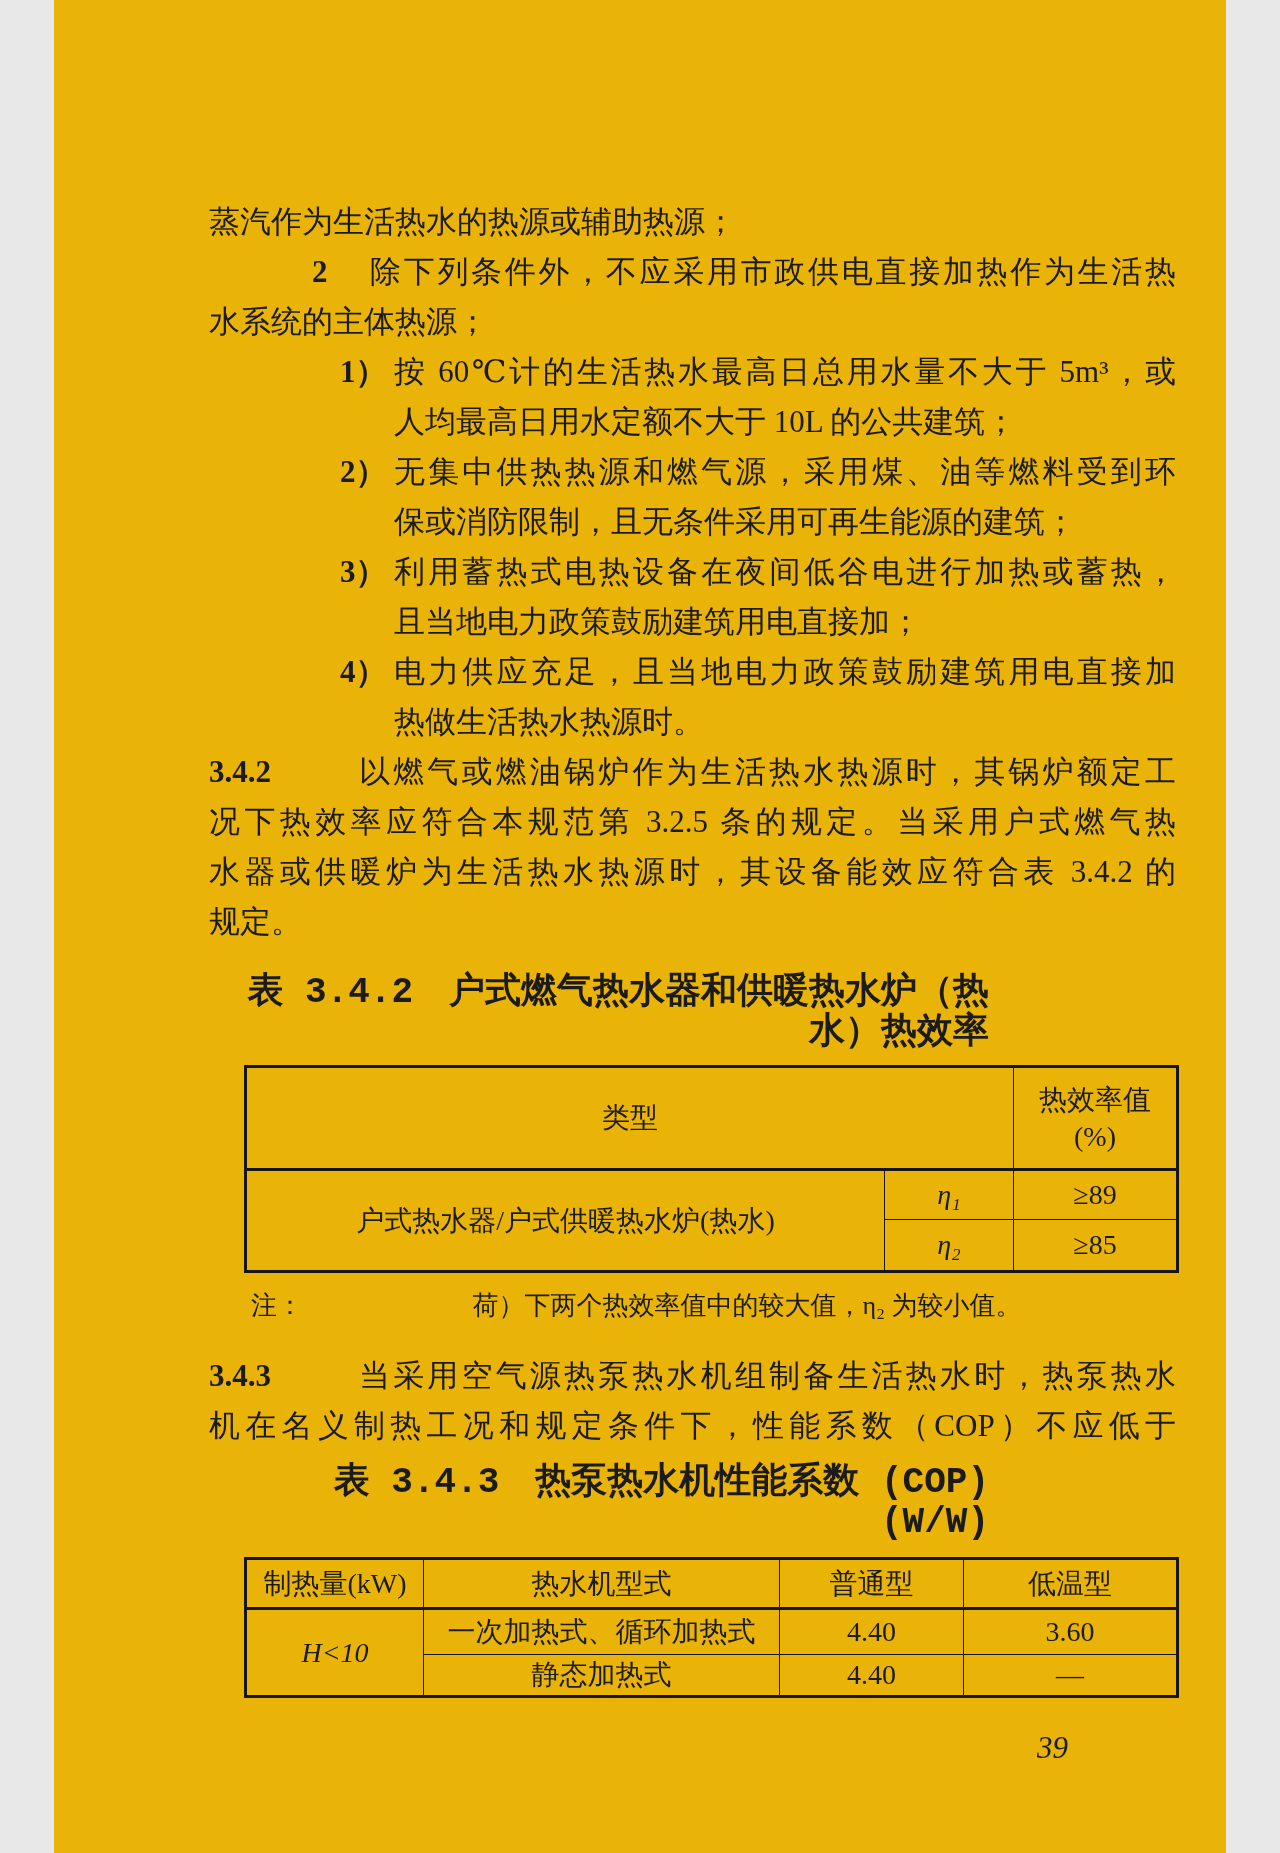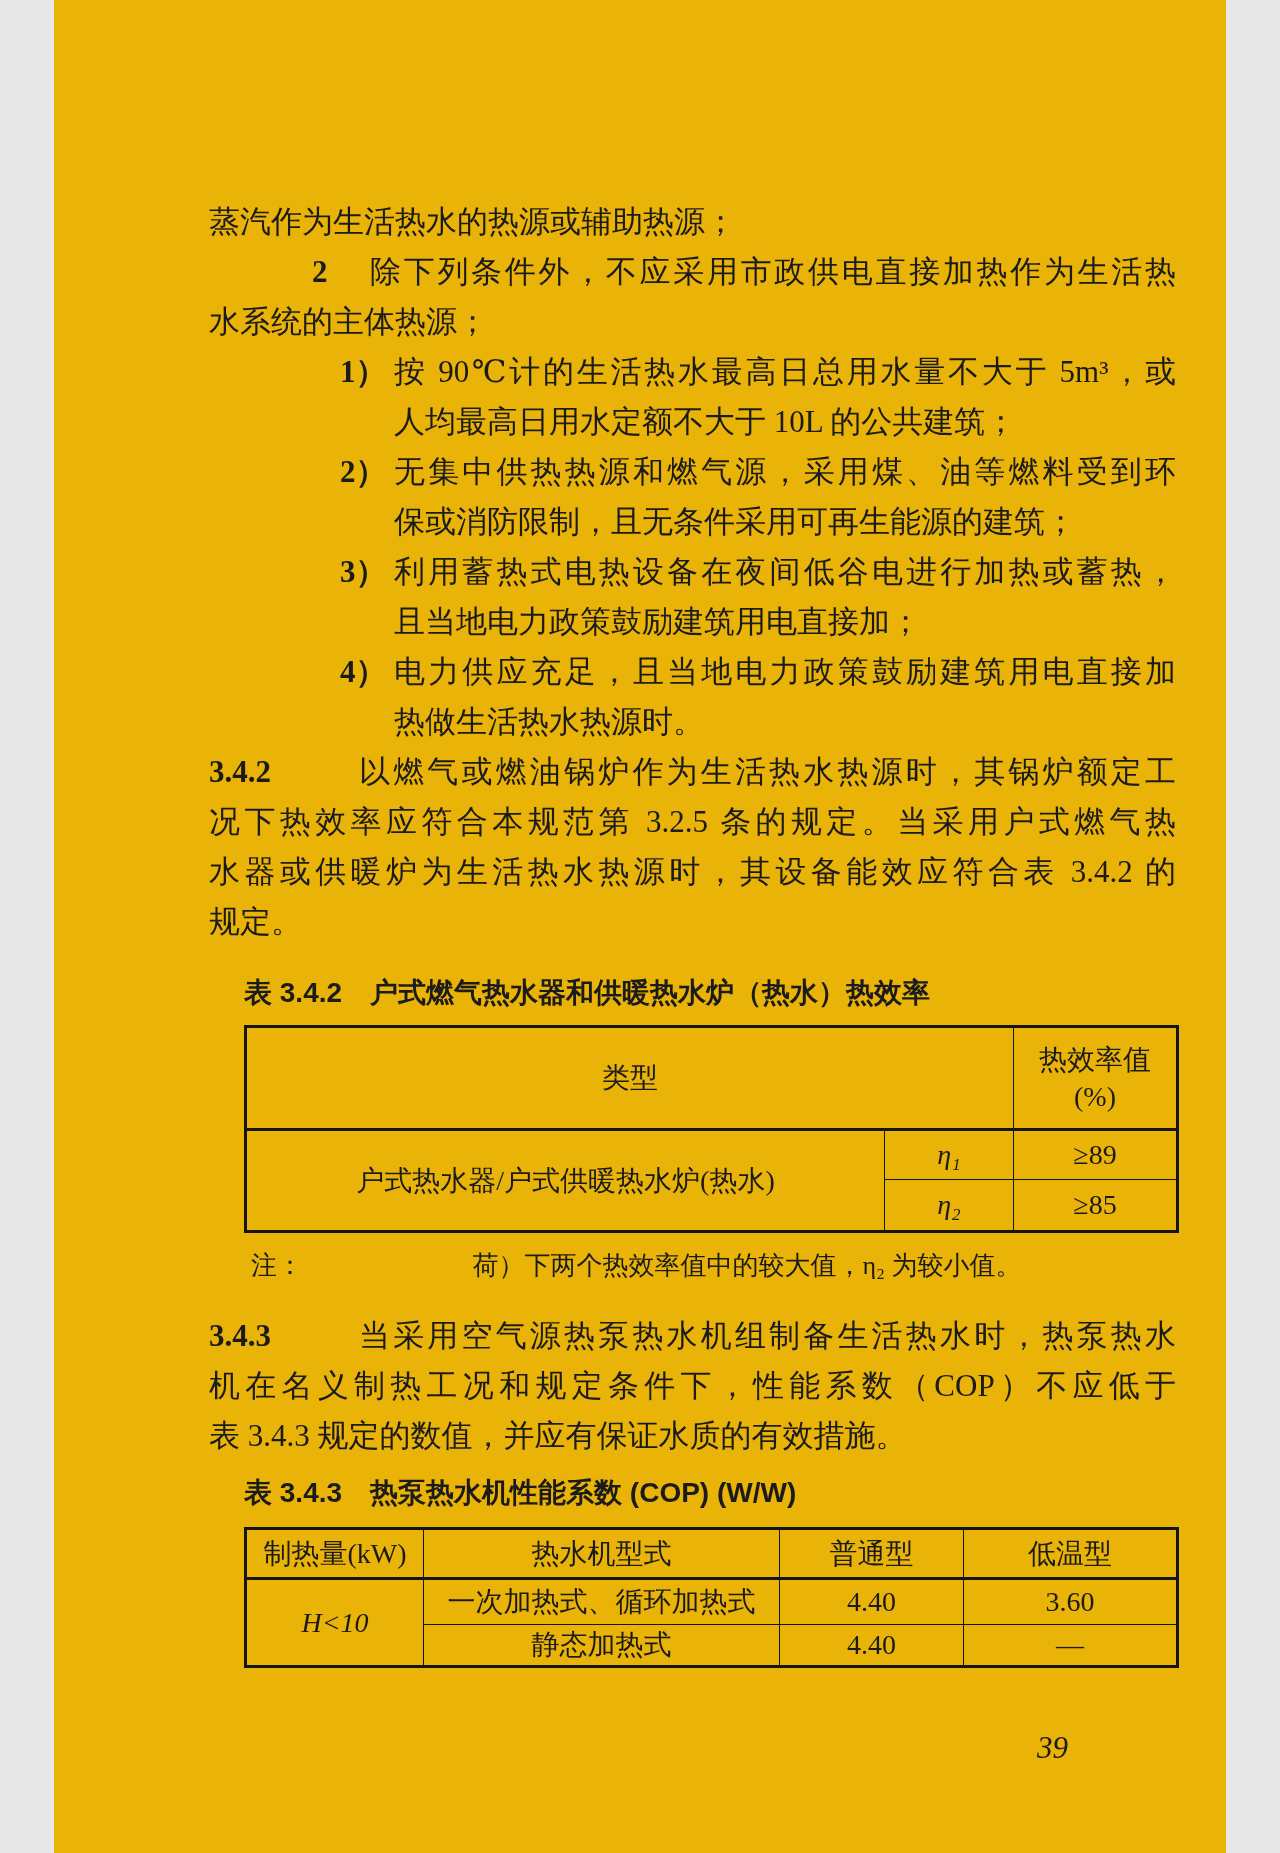--- a/index.html
+++ b/index.html
@@ -28,24 +28,24 @@
   
   .ind-li { padding-left:185px; }
   .ind-li .bn { left:131px; }
   
   .ind-cl { padding-left:150px; }
   .ind-cl .bn { left:0; }
   .bn { position:absolute; top:0; font-weight:bold; }
   
   .caption {
     margin-left:35px; width:745px;
-    text-align:left;
-    font-family:Liberation Sans, sans-serif;
+    text-align:right;
+    font-family:Liberation Mono, monospace;
     font-weight:bold;
-    font-size:28px; line-height:40px;
+    font-size:36px; line-height:40px;
   }
   .cap1 { margin-top:26px; }
   .cap2 { margin-top:12px; }
   .tbl {
     border-collapse:collapse;
     table-layout:fixed;
     margin-left:35px;
     border:3px solid #151515;
   }
   .tbl td {
@@ -92,21 +92,21 @@
       <div class="line">蒸汽作为生活热水的热源或辅助热源；</div>
 
       <div class="line ind-c2 j">
         <span class="bn">2</span>
         <span>除下列条件外，不应采用市政供电直接加热作为生活热</span>
       </div>
       <div class="line">水系统的主体热源；</div>
 
       <div class="line ind-li j">
         <span class="bn">1）</span>
-        <span>按 90℃计的生活热水最高日总用水量不大于 5m³，或</span>
+        <span>按 60℃计的生活热水最高日总用水量不大于 5m³，或</span>
       </div>
       <div class="line ind-li">人均最高日用水定额不大于 10L 的公共建筑；</div>
 
       <div class="line ind-li j">
         <span class="bn">2）</span>
         <span>无集中供热热源和燃气源，采用煤、油等燃料受到环</span>
       </div>
       <div class="line ind-li">保或消防限制，且无条件采用可再生能源的建筑；</div>
 
       <div class="line ind-li j">
@@ -161,21 +161,20 @@
       <div class="note-line">荷）下两个热效率值中的较大值，η₂ 为较小值。</div>
     </div>
 
     <div class="gap24"></div>
 
     <div class="line ind-cl j">
       <span class="bn">3.4.3</span>
       <span>当采用空气源热泵热水机组制备生活热水时，热泵热水</span>
     </div>
     <div class="line j">机在名义制热工况和规定条件下，性能系数（COP）不应低于</div>
-    <div class="line">表 3.4.3 规定的数值，并应有保证水质的有效措施。</div>
 
     <div class="caption cap2">表 3.4.3　热泵热水机性能系数 (COP) (W/W)</div>
 
     <table class="tbl t343">
       <colgroup>
           <col style="width:178px">
           <col style="width:356px">
           <col style="width:184px">
           <col style="width:214px">
         </colgroup>

